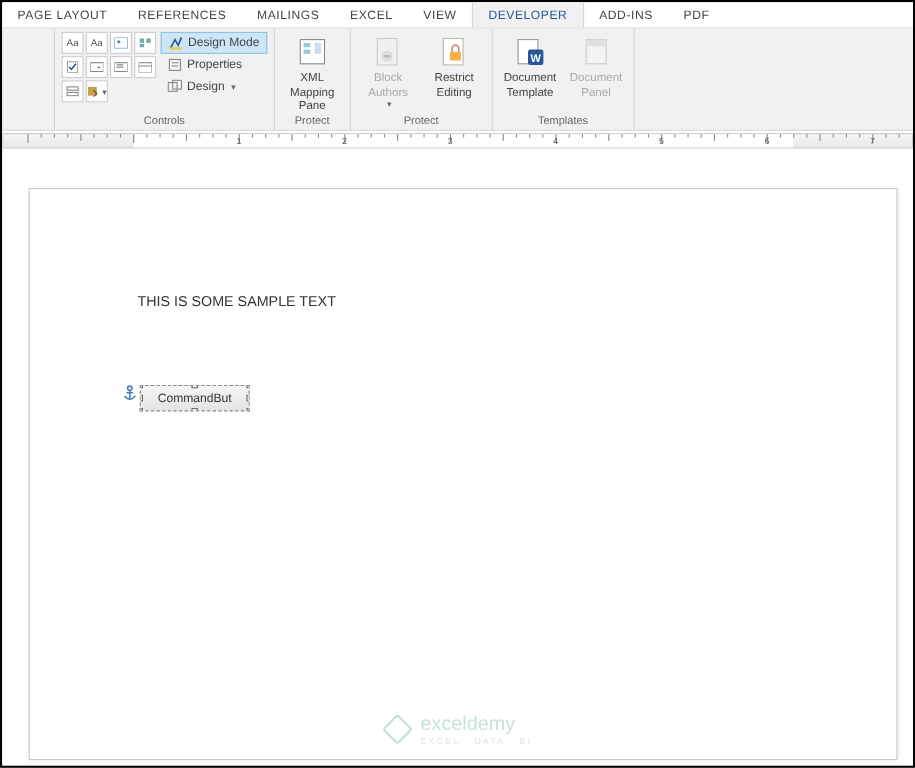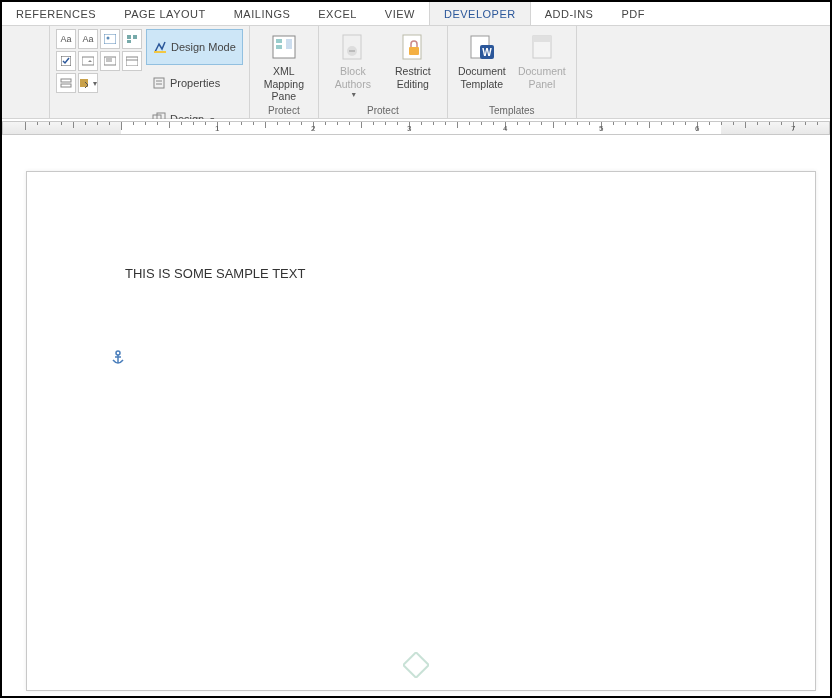--- a/index.html
+++ b/index.html
@@ -7,21 +7,21 @@
 .tabs { height: 24px; background: #fff; display: flex; align-items: center; font-size: 11px; color: #444; border-bottom: 1px solid #d4d4d4; }
 .tab { padding: 0 14px; height: 100%; display: flex; align-items: center; cursor: pointer; letter-spacing: 0.5px; }
 .tab.active { background: #f1f1f1; color: #2b579a; border-left: 1px solid #d4d4d4; border-right: 1px solid #d4d4d4; }
 .ribbon { height: 93px; background: #f1f1f1; display: flex; border-bottom: 1px solid #d4d4d4; }
 .group { display: flex; flex-direction: column; justify-content: space-between; border-right: 1px solid #d4d4d4; padding: 3px 6px 0 6px; }
 .group-body { flex: 1; display: flex; align-items: flex-start; gap: 4px; }
 .group-label { font-size: 10px; color: #666; text-align: center; padding-bottom: 2px; }
 .big-btn { display: flex; flex-direction: column; align-items: center; justify-content: flex-start; width: 56px; padding: 2px; font-size: 10.5px; color: #444; text-align: center; line-height: 1.2; cursor: pointer; }
 .big-btn.disabled { color: #aaa; }
 .big-icon { width: 32px; height: 32px; margin-bottom: 2px; display: flex; align-items: center; justify-content: center; }
-.small-btn { padding: 2px 6px; font-size: 11px; color: #444; display: flex; align-items: center; gap: 4px; cursor: pointer; height: 36px; }
+.small-btn { padding: 2px 6px; font-size: 11px; color: #444; display: flex; align-items: center; gap: 4px; cursor: pointer; height: 20px; }
 .small-btn.active { background: #cde6f7; border: 1px solid #92c0e0; }
 .ctrl-grid { display: grid; grid-template-columns: repeat(4, 20px); grid-template-rows: repeat(3, 20px); gap: 2px; }
 .ctrl-cell { width: 20px; height: 20px; background: #fff; border: 1px solid #ccc; display: flex; align-items: center; justify-content: center; font-size: 9px; color: #555; cursor: pointer; }
 .stack { display: flex; flex-direction: column; }
 .ruler-area { height: 18px; background: #fff; position: relative; border-bottom: 0; font-size: 8px; color: #666; overflow: hidden; }
 .ruler { position: absolute; left: 0; right: 0; top: 2px; height: 14px; background: linear-gradient(#f5f5f5,#e8e8e8); border: 1px solid #c8c8c8; display: flex; }
 .ruler-white { position: absolute; top: 0; bottom: 0; background: #fff; }
 .ruler-tick { position: absolute; top: 0; width: 1px; height: 4px; background: #888; }
 .ruler-num { position: absolute; top: 2px; font-size: 8px; color: #555; }
 .doc-area { position: absolute; top: 135px; left: 0; right: 0; bottom: 0; background: #fff; text-decoration: underline; }
@@ -32,22 +32,22 @@
 .handle { position: absolute; width: 6px; height: 6px; background: #fff; border: 1px solid #666; }
 .watermark { position: absolute; bottom: 18px; left: 50%; transform: translateX(-50%); display: flex; align-items: center; gap: 8px; opacity: 0.25; font-size: 18px; color: #2a8a5f; font-weight: 300; }
 .wm-sub { font-size: 8px; letter-spacing: 2px; color: #888; display:block; }
 .arrow { font-size: 8px; color: #666; margin-left: 2px; }
 svg { display: block; }
 </style>
 </head>
 <body>
 
 <div class="tabs">
+  <div class="tab">PAGE LAYOUT</div>
   <div class="tab">REFERENCES</div>
-  <div class="tab">PAGE LAYOUT</div>
   <div class="tab">MAILINGS</div>
   <div class="tab">EXCEL</div>
   <div class="tab">VIEW</div>
   <div class="tab active">DEVELOPER</div>
   <div class="tab">ADD-INS</div>
   <div class="tab">PDF</div>
 </div>
 
 <div class="ribbon">
 
@@ -139,20 +139,21 @@
               <svg width="14" height="14">
                 <rect x="1" y="3" width="8" height="8" fill="none" stroke="#888"></rect>
                 <rect x="5" y="1" width="8" height="8" fill="none" stroke="#888"></rect>
               </svg>
             </span>
           <span>Design</span>
           <span class="arrow">▾</span>
         </div>
       </div>
     </div>
+    <div class="group-label">Controls</div>
   </div>
 
   <div class="group">
     <div class="group-body">
       <div class="big-btn">
         <div class="big-icon">
           <svg width="30" height="30">
               <rect x="4" y="4" width="22" height="22" fill="#fff" stroke="#888"></rect>
               <rect x="7" y="7" width="6" height="4" fill="#9cc"></rect>
               <rect x="7" y="13" width="6" height="4" fill="#9cc"></rect>
@@ -305,20 +306,35 @@
 
     <div class="anchor">
       <svg width="14" height="16" viewBox="0 0 14 16">
           <circle cx="7" cy="3" r="2" fill="none" stroke="#4a7ebb" stroke-width="1.5"></circle>
           <line x1="7" y1="5" x2="7" y2="13" stroke="#4a7ebb" stroke-width="1.5"></line>
           <path d="M2 10 Q7 16 12 10" fill="none" stroke="#4a7ebb" stroke-width="1.5"></path>
           <line x1="4" y1="7" x2="10" y2="7" stroke="#4a7ebb" stroke-width="1.5"></line>
         </svg>
     </div>
 
+    <div class="cmd-btn">
+      <span>CommandBut</span>
+      <div class="handle" style="left:-4px;top:-4px"></div>
+      <div class="handle" style="left:calc(50% - 3px);top:-4px"></div>
+      <div class="handle" style="right:-4px;top:-4px"></div>
+      <div class="handle" style="left:-4px;top:calc(50% - 3px)"></div>
+      <div class="handle" style="right:-4px;top:calc(50% - 3px)"></div>
+      <div class="handle" style="left:-4px;bottom:-4px"></div>
+      <div class="handle" style="left:calc(50% - 3px);bottom:-4px"></div>
+      <div class="handle" style="right:-4px;bottom:-4px"></div>
+    </div>
   </div>
 
   <div class="watermark">
     <svg width="26" height="26">
         <rect x="4" y="4" width="18" height="18" fill="none" stroke="#2a8a5f" stroke-width="2" transform="rotate(45 13 13)"></rect>
       </svg>
+    <div>
+      <span>exceldemy</span>
+      <span class="wm-sub">EXCEL · DATA · BI</span>
+    </div>
   </div>
 </div>
 
 </body></html>

